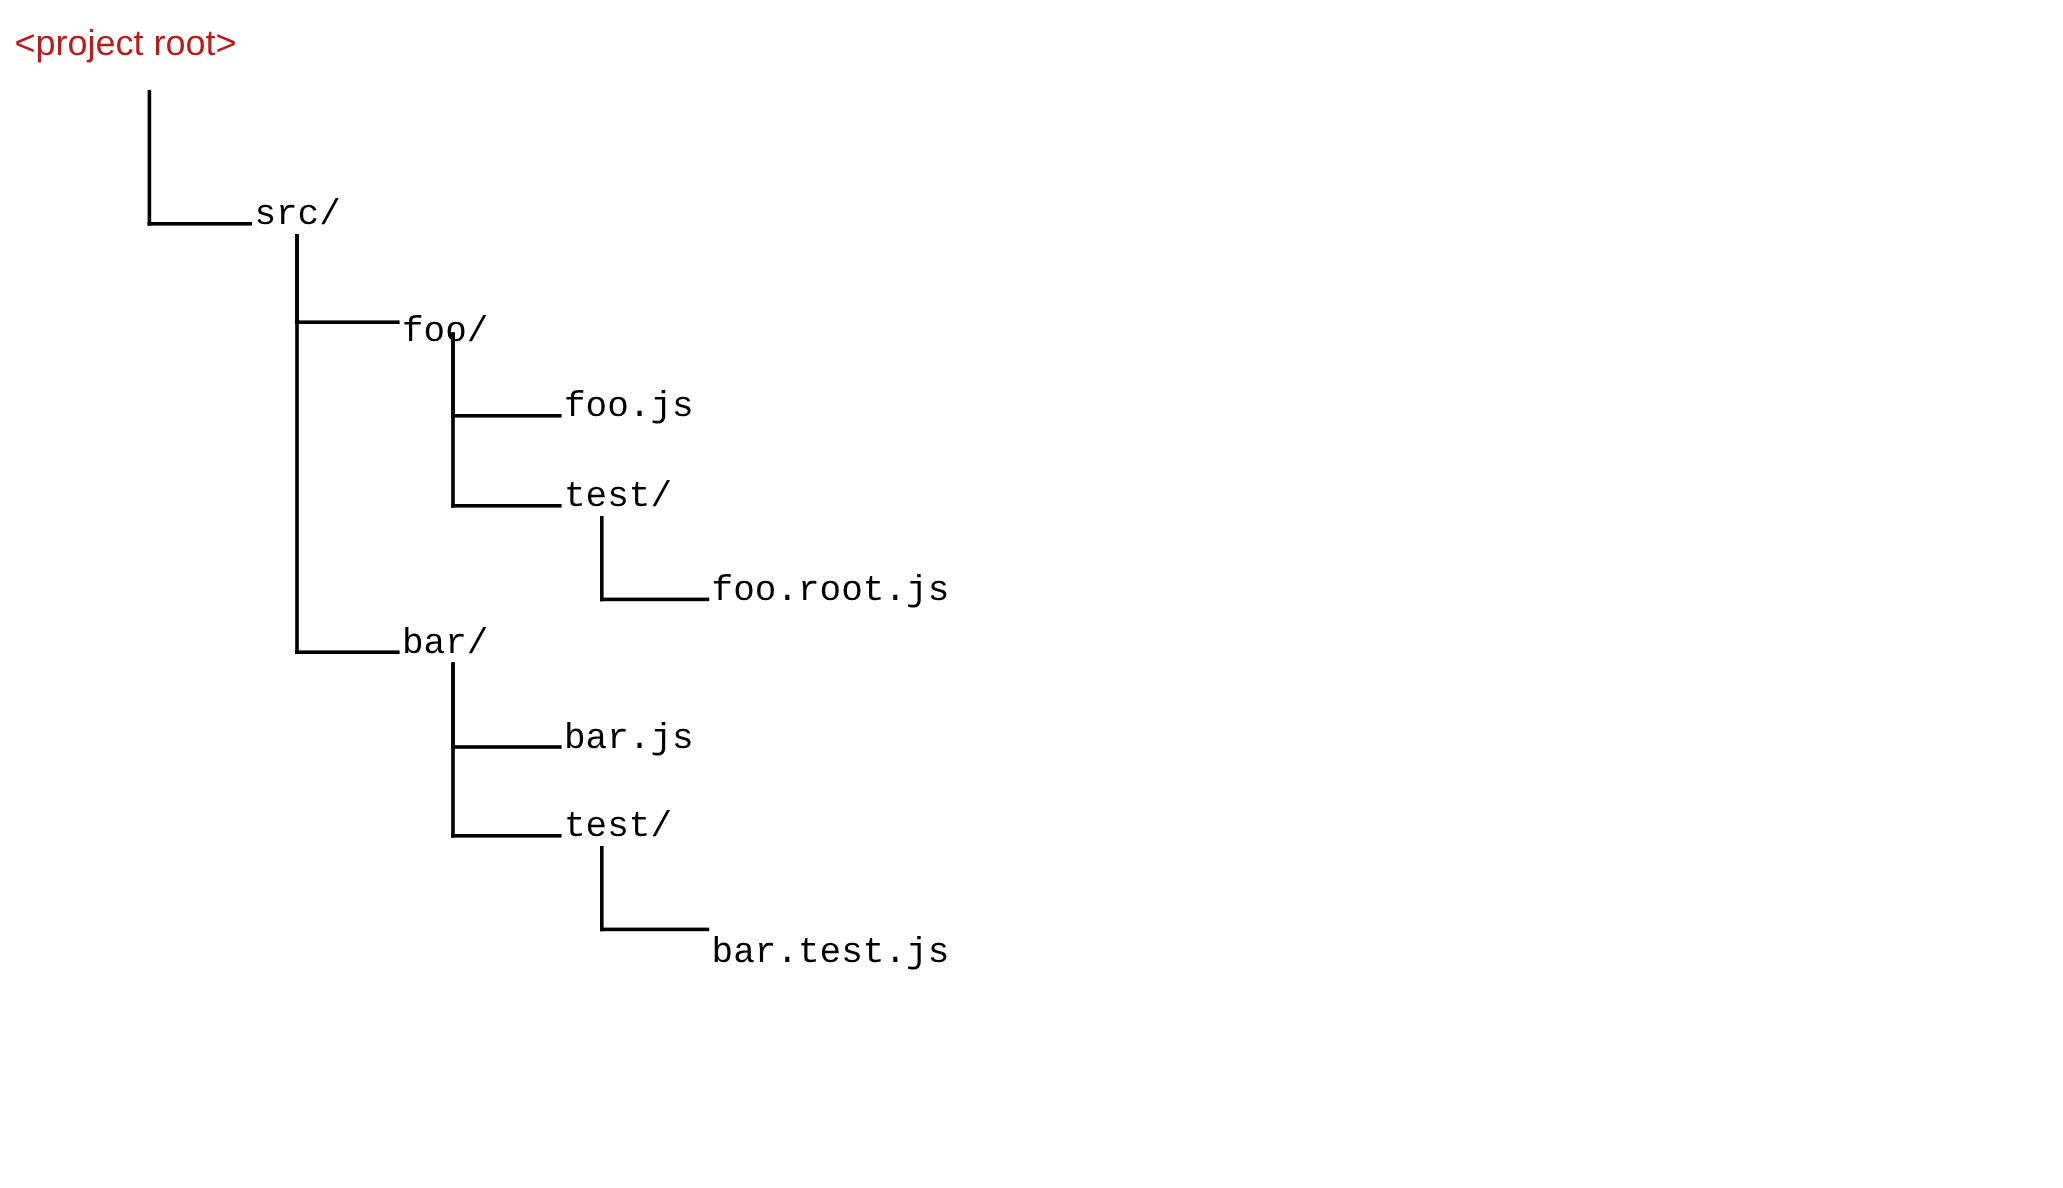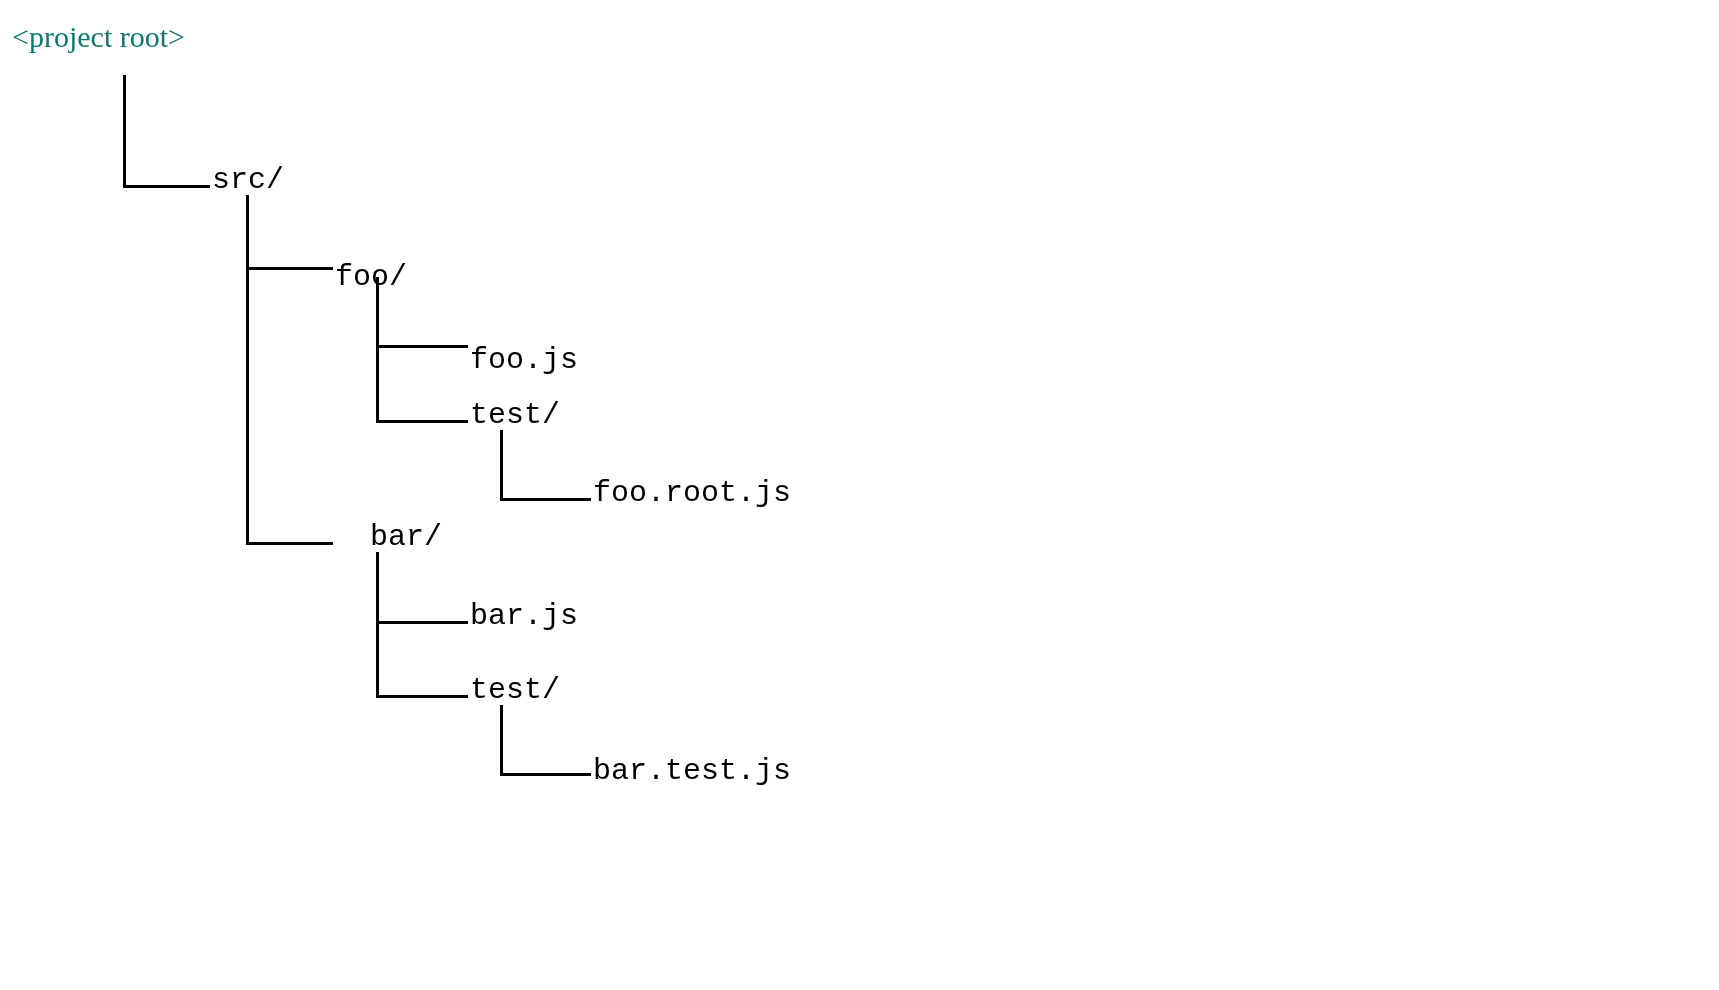--- a/index.html
+++ b/index.html
@@ -20,24 +20,24 @@
     position: absolute;
     font-family: Liberation Mono, monospace;
     font-size: 30px;
     line-height: 30px;
     color: #000000;
     white-space: pre;
     letter-spacing: 0px;
   }
   .root-label {
     position: absolute;
-    font-family: Liberation Serif, serif;
+    font-family: Liberation Sans, sans-serif;
     font-size: 30px;
     line-height: 30px;
-    color: #0f766e;
+    color: #b91c1c;
     white-space: pre;
   }
   .edge-v {
     position: absolute;
     width: 3px;
     background: #000000;
   }
   .edge-h {
     position: absolute;
     height: 3px;
@@ -67,21 +67,21 @@
       <div class="edge-v" style="left: 376px; top: 552px; height: 72px;"></div>
       <div class="edge-h" style="left: 376px; top: 621px; width: 92px;"></div>
       <div class="edge-v" style="left: 500px; top: 705px; height: 71px;"></div>
       <div class="edge-h" style="left: 500px; top: 773px; width: 91px;"></div>
     </div>
 
   <div id="label-layer">
       <div class="root-label" style="left: 12px; top: 22px;">&lt;project root&gt;</div>
       <div class="node-label" style="left: 212px; top: 165px;">src/</div>
       <div class="node-label" style="left: 335px; top: 262px;">foo/</div>
-      <div class="node-label" style="left: 470px; top: 325px; margin-top: 20px;">foo.js</div>
+      <div class="node-label" style="left: 470px; top: 325px;">foo.js</div>
       <div class="node-label" style="left: 470px; top: 400px;">test/</div>
       <div class="node-label" style="left: 593px; top: 478px;">foo.root.js</div>
-      <div class="node-label" style="left: 335px; top: 522px; margin-left: 35px;">bar/</div>
+      <div class="node-label" style="left: 335px; top: 522px;">bar/</div>
       <div class="node-label" style="left: 470px; top: 601px;">bar.js</div>
       <div class="node-label" style="left: 470px; top: 675px;">test/</div>
-      <div class="node-label" style="left: 593px; top: 756px;">bar.test.js</div>
+      <div class="node-label" style="left: 593px; top: 780px;">bar.test.js</div>
     </div>
 </div>
 
 </body></html>

